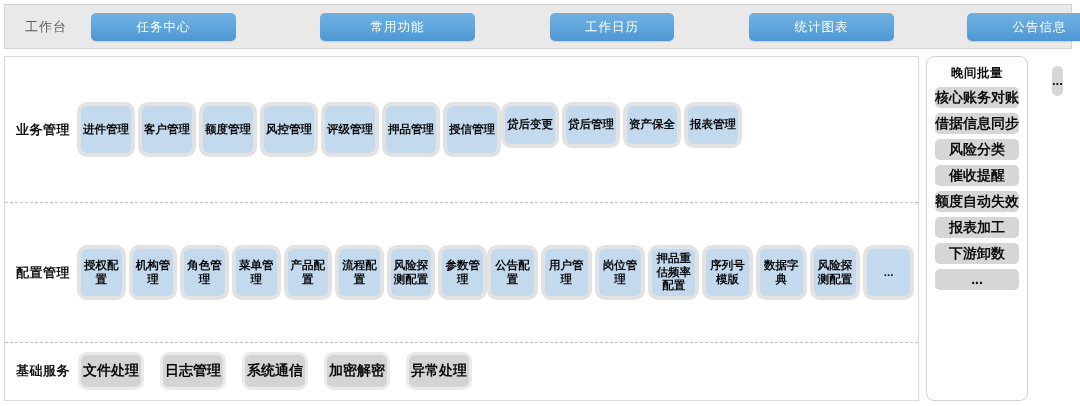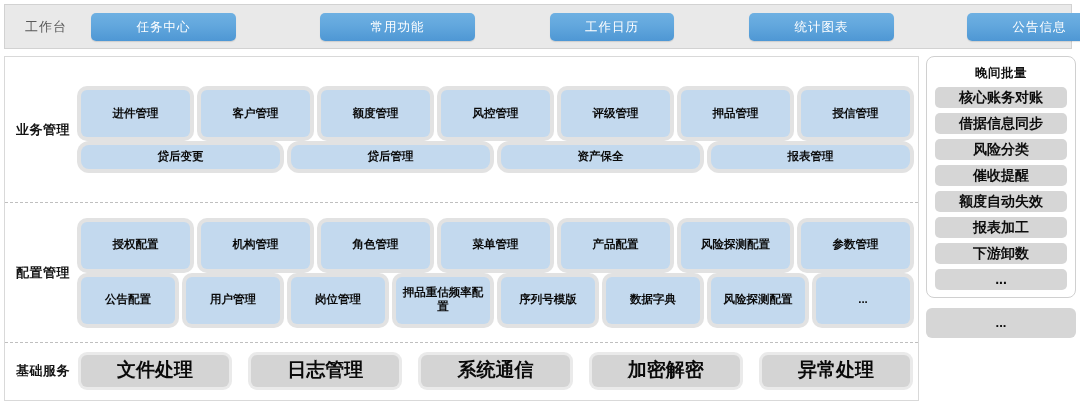--- a/index.html
+++ b/index.html
@@ -51,21 +51,21 @@
   }
   .sec-biz{height:145px;}
   .sec-cfg{height:140px;border-top:1px dashed #bfbfbf;}
   .sec-base{height:56px;border-top:1px dashed #bfbfbf;}
 
   .sec-label{
     width:76px;flex:none;text-align:center;
     font-size:13px;font-weight:bold;color:#141414;
     letter-spacing:0.5px;
   }
-  .sec-rows{flex:1;display:flex;flex-direction:column;justify-content:flex-start;gap:8px;padding-right:8px;}
+  .sec-rows{flex:1;display:flex;flex-direction:row;justify-content:flex-start;gap:8px;padding-right:8px;}
   .row{display:flex;gap:11px;}
 
   .card{
     flex:1;
     height:47px;
     display:flex;align-items:center;justify-content:center;
     text-align:center;
     font-size:11.5px;font-weight:bold;color:#0a0a0a;
     line-height:1.18;
     border-radius:6px;
@@ -73,28 +73,28 @@
     box-sizing:border-box;
   }
   .card.blue{
     background:#c3d9ee;
     box-shadow:0 0 0 4px #e2e2e2;
   }
   .card.grey{
     background:#d4d4d4;
     box-shadow:0 0 0 3px #eaeaea;
   }
-  .row.wide .card{height:24px;border-radius:8px;}
-  .sec-base .row .card{height:32px;font-size:19px;}
+  .row.wide .card{height:38px;}
+  .sec-base .row .card{height:32px;font-size:14px;}
   .sec-base .row{gap:22px;}
 
   
   .side{
     position:absolute;left:926px;top:56px;width:150px;height:345px;
-    display:flex;flex-direction:column;
+    display:flex;flex-direction:row;gap:24px;
   }
   .side-box{
     background:#ffffff;border:1px solid #d0d0d0;border-radius:8px;
     box-sizing:border-box;
     padding:4px 8px 7px 8px;
     display:flex;flex-direction:column;
   }
   .side-title{
     text-align:center;font-size:12.5px;font-weight:bold;color:#101010;
     padding:4px 0 5px 0;letter-spacing:0.5px;
@@ -154,20 +154,21 @@
 
     <div class="section sec-cfg">
       <div class="sec-label">配置管理</div>
       <div class="sec-rows">
         <div class="row">
           <div class="card blue">授权配置</div>
           <div class="card blue">机构管理</div>
           <div class="card blue">角色管理</div>
           <div class="card blue">菜单管理</div>
           <div class="card blue">产品配置</div>
+          <div class="card blue">流程配置</div>
           <div class="card blue">风险探测配置</div>
           <div class="card blue">参数管理</div>
         </div>
         <div class="row">
           <div class="card blue">公告配置</div>
           <div class="card blue">用户管理</div>
           <div class="card blue">岗位管理</div>
           <div class="card blue">押品重估频率配置</div>
           <div class="card blue">序列号模版</div>
           <div class="card blue">数据字典</div>

